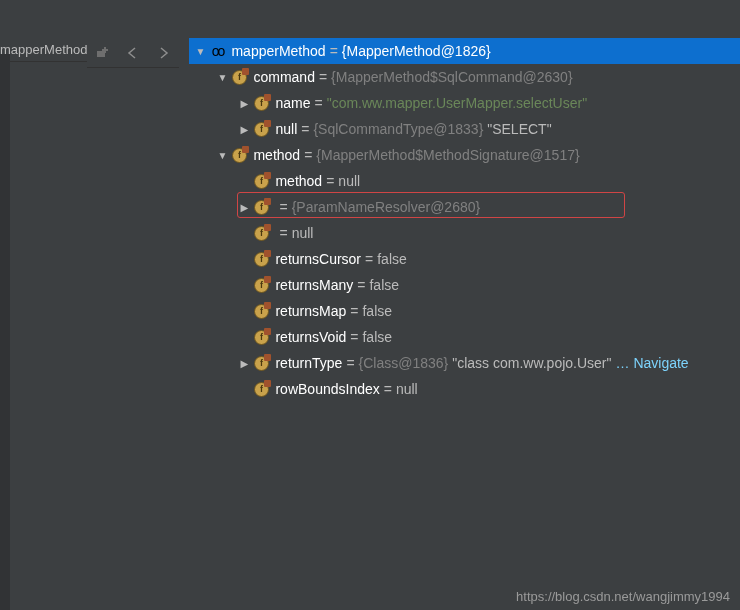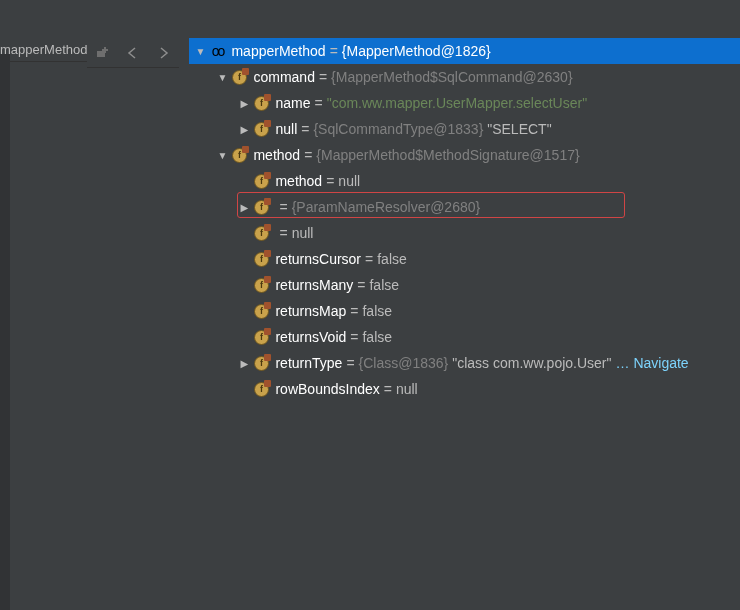--- a/index.html
+++ b/index.html
@@ -335,13 +335,14 @@
       <span class="node-icon">
           <span class="icon-circle with-lock">f</span>
         </span>
       <span class="varname">rowBoundsIndex</span>
       <span class="equals">=</span>
       <span class="value-normal">null</span>
     </div>
 
   </div>
 
+  <div class="watermark">https://blog.csdn.net/wangjimmy1994</div>
 </div>
 
 </body></html>

